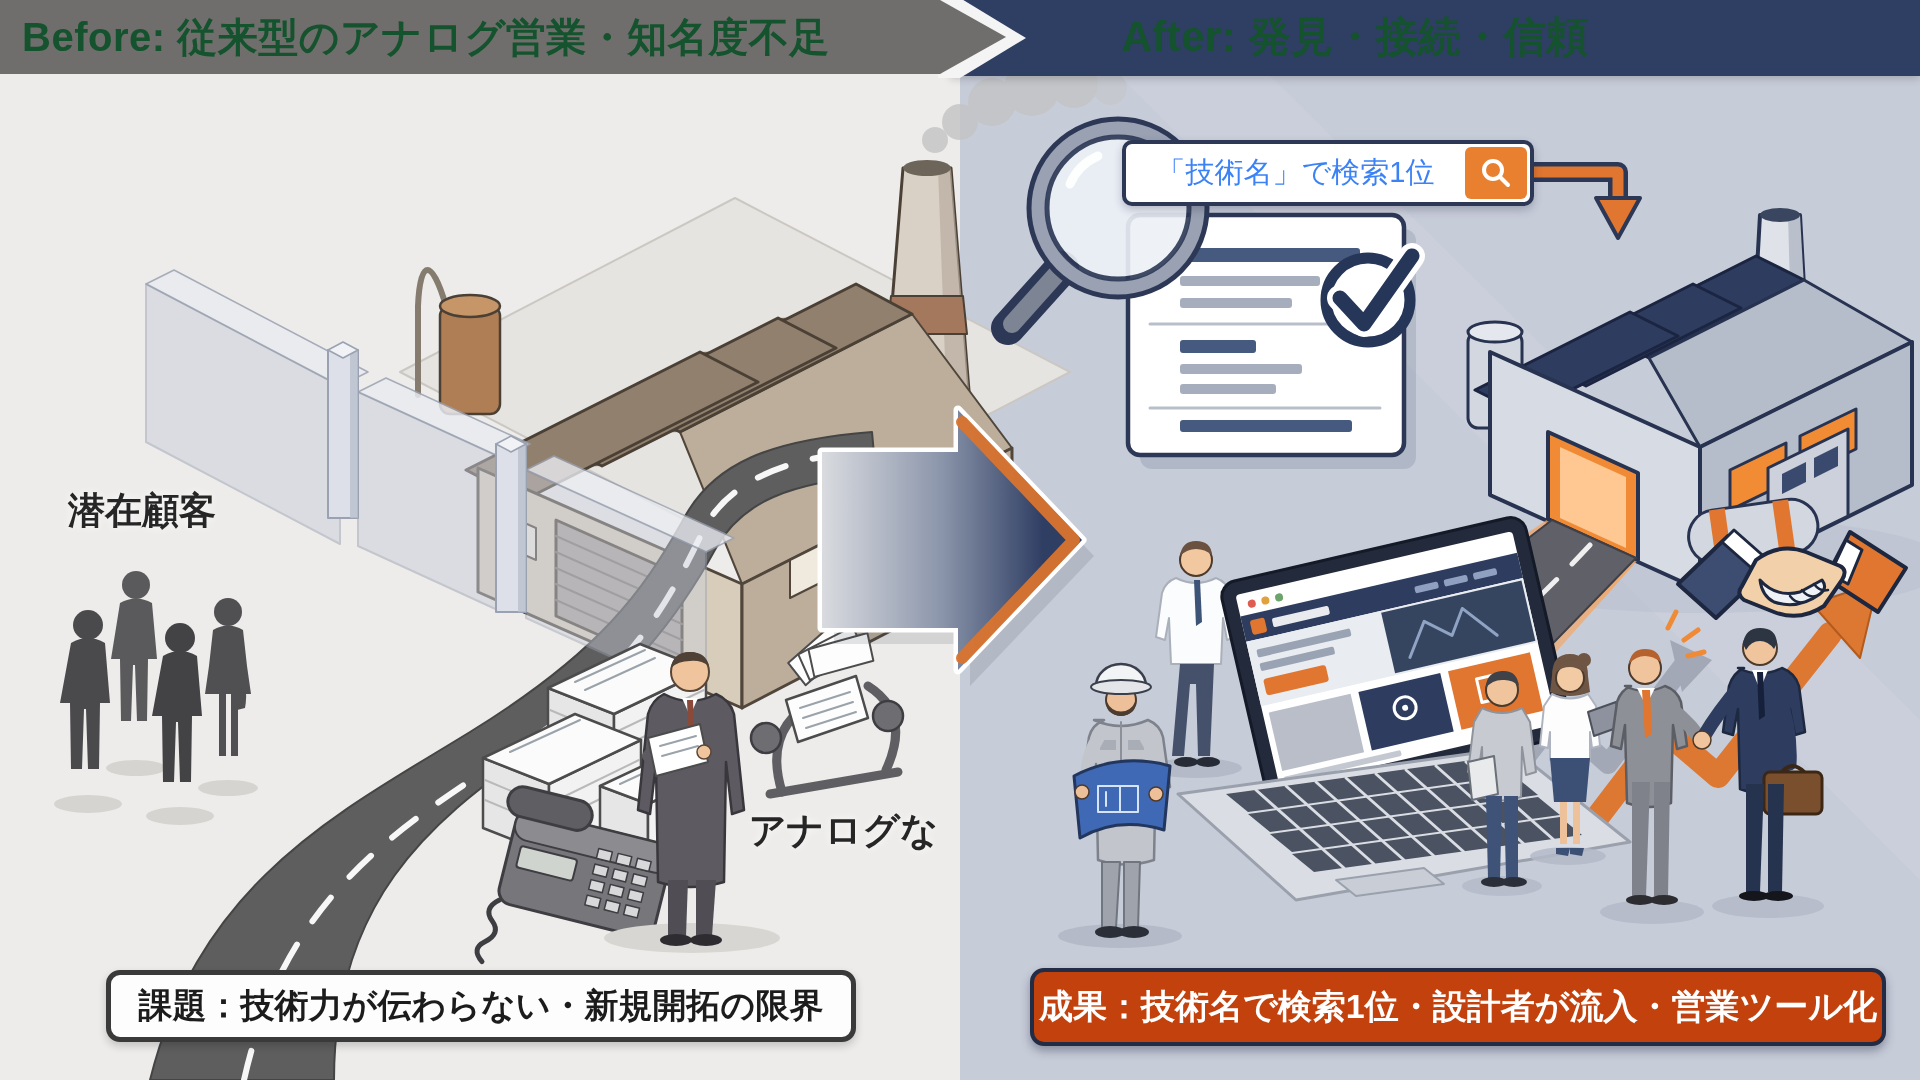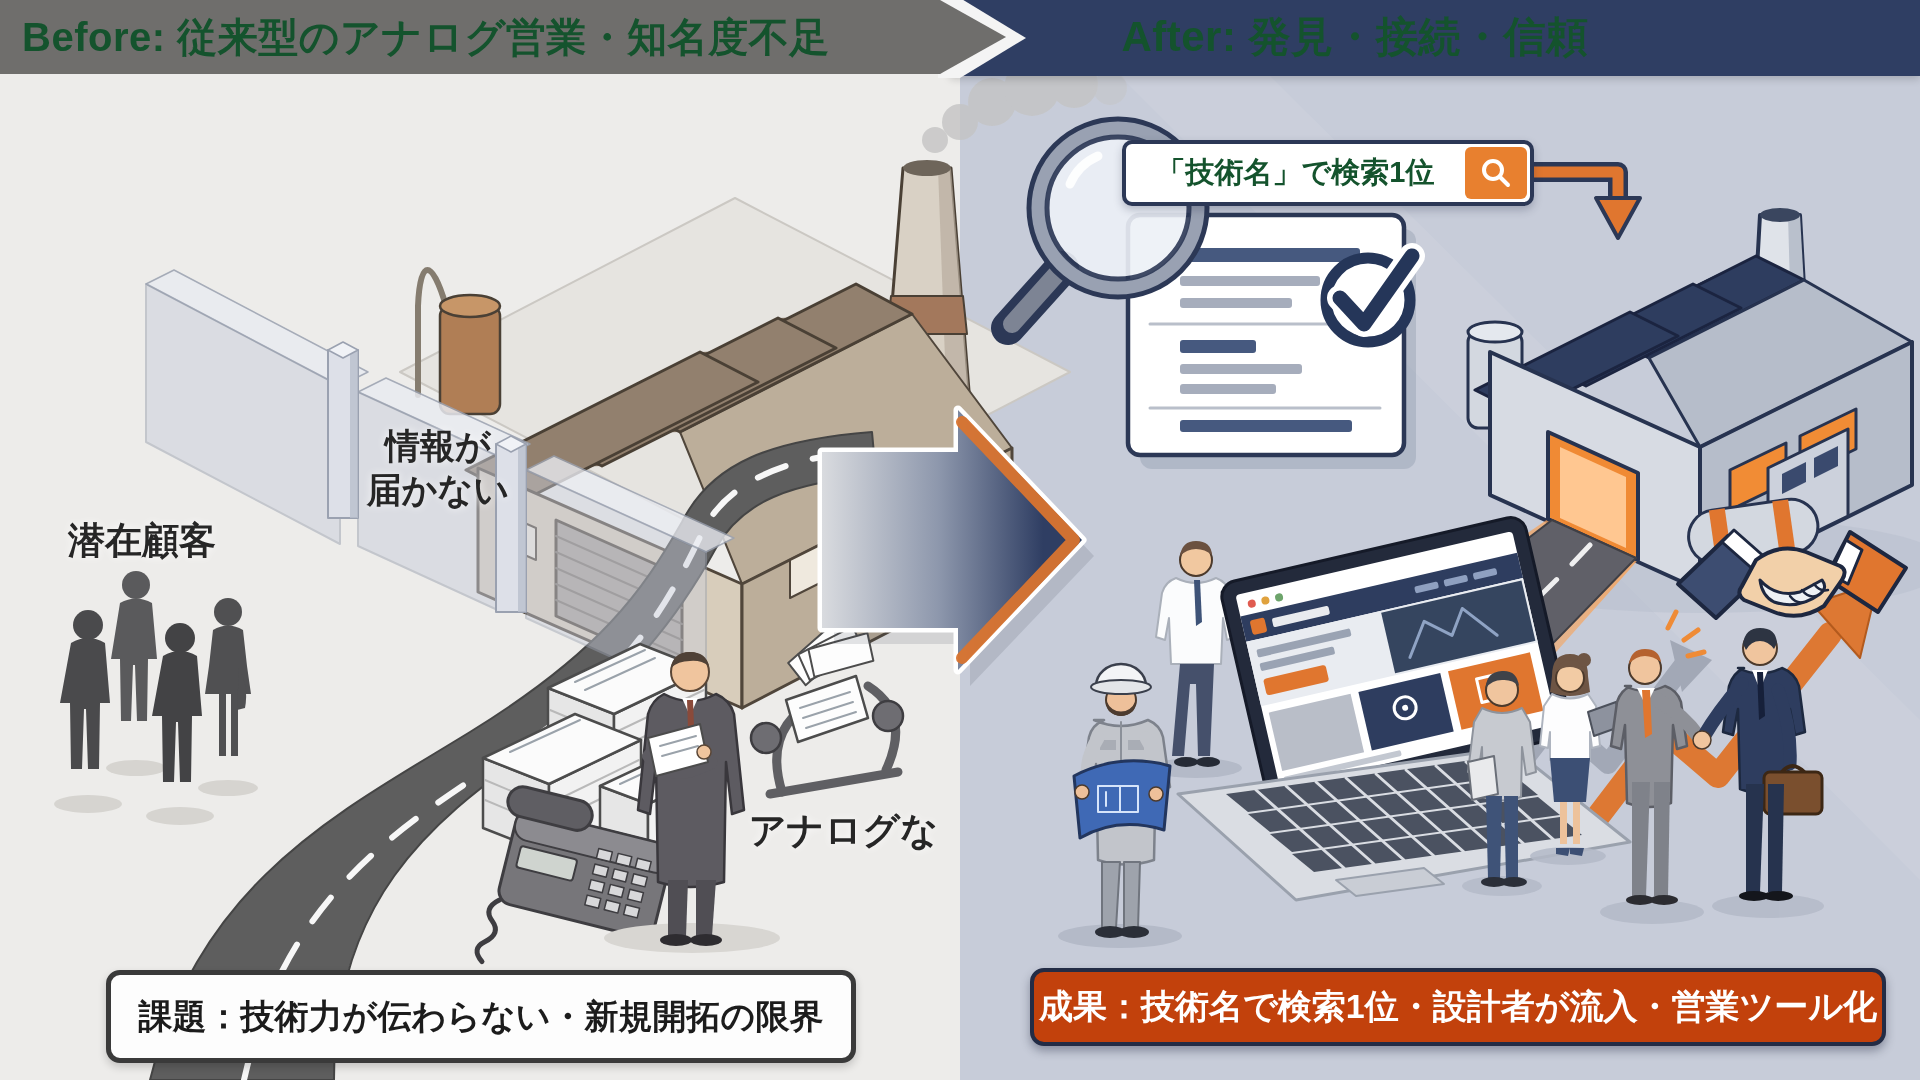--- a/index.html
+++ b/index.html
@@ -18,36 +18,36 @@
             clip-path:polygon(0 0,940px 0,1006px 37px,940px 74px,0 74px);
             box-shadow:0 3px 8px rgba(0,0,0,.18);}
   .hdr-text{position:absolute;top:0;height:76px;line-height:74px;color:#14532d;font-weight:800;
             letter-spacing:.5px;white-space:nowrap;}
   .hdr-text.before{left:22px;font-size:40px;}
   .hdr-text.after{left:960px;width:960px;text-align:center;padding-right:170px;box-sizing:border-box;font-size:42px;}
   
   .label{position:absolute;font-weight:800;color:#262626;line-height:1.25;
          text-shadow:0 0 8px rgba(255,255,255,.85);}
   .label-wall{left:348px;top:424px;width:180px;font-size:35px;text-align:center;}
-  .label-customers{left:68px;top:518px;font-size:37px;}
+  .label-customers{left:68px;top:488px;font-size:37px;}
   .label-analog{left:738px;top:808px;width:200px;font-size:37px;text-align:right;}
   
   .caption{position:absolute;display:flex;align-items:center;justify-content:center;
            border-radius:14px;font-weight:800;box-sizing:border-box;white-space:nowrap;}
-  .caption-before{left:106px;top:970px;width:750px;height:93px;background:#fdfdfd;
+  .caption-before{left:106px;top:970px;width:750px;height:72px;background:#fdfdfd;
            border:5px solid #3a3a3a;color:#1c1c1c;font-size:34px;
            box-shadow:0 4px 8px rgba(0,0,0,.18);}
   .caption-after{left:1030px;top:968px;width:856px;height:78px;background:#c2410c;
            border:4px solid #232c45;color:#fff;font-size:34px;
            box-shadow:0 5px 10px rgba(20,26,48,.35);}
   
   .searchbar{position:absolute;left:1122px;top:140px;width:412px;height:66px;background:#fff;
            border:4px solid #2c3856;border-radius:10px;display:flex;align-items:center;
            box-sizing:border-box;box-shadow:0 4px 8px rgba(30,38,66,.25);}
-  .search-text{flex:1;text-align:center;font-size:29px;font-weight:700;color:#14532d;white-space:nowrap;}
+  .search-text{flex:1;text-align:center;font-size:29px;font-weight:400;color:#3b82f6;white-space:nowrap;}
   .search-btn{width:62px;height:52px;margin-right:3px;background:#e8802f;border-radius:6px;
            display:flex;align-items:center;justify-content:center;flex:none;}
 </style>
 </head>
 <body>
 
 <div class="stage">
   <div class="panel-left"></div>
   <div class="panel-right"></div>
 
@@ -489,24 +489,20 @@
       </g>
     </g>
   </svg>
 
   <div class="hdr-navy"></div>
   <div class="hdr-chev-outline"></div>
   <div class="hdr-gray"></div>
   <div class="hdr-text before">Before: 従来型のアナログ営業・知名度不足</div>
   <div class="hdr-text after">After: 発見・接続・信頼</div>
 
-  <div class="label label-wall">
-    <div>情報が</div>
-    <div>届かない</div>
-  </div>
   <div class="label label-customers">潜在顧客</div>
   <div class="label label-analog">
     <div>アナログな</div>
   </div>
 
   <div class="searchbar">
     <div class="search-text">「技術名」で検索1位</div>
     <div class="search-btn">
       <svg width="34" height="34" viewBox="0 0 34 34">
         <circle cx="14" cy="14" r="9" fill="none" stroke="#ffffff" stroke-width="4"></circle>

